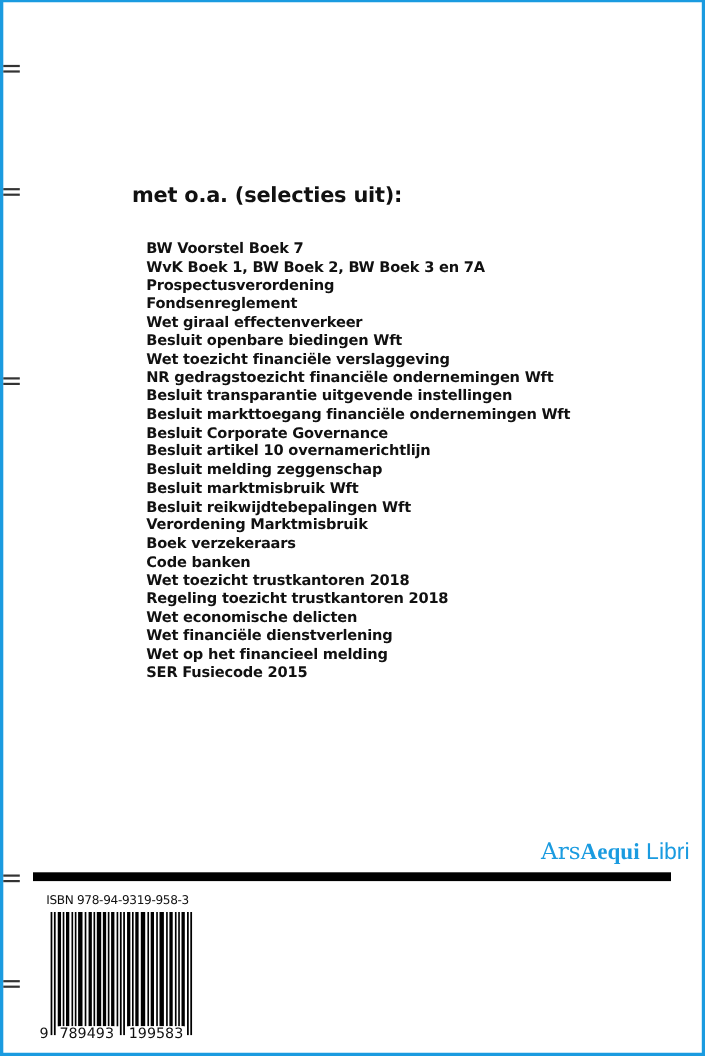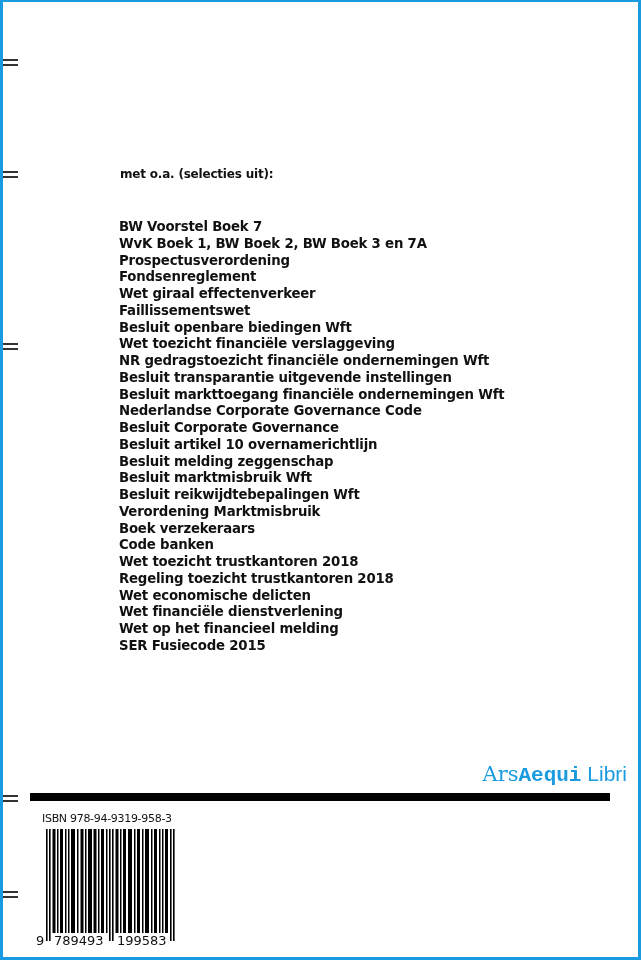--- a/index.html
+++ b/index.html
@@ -2,26 +2,26 @@
 <html><head>
 <meta charset="utf-8">
 <style>
   html, body { margin:0; padding:0; }
   body { width:641px; height:960px; position:relative; background:#ffffff; overflow:hidden; font-family:"DejaVu Sans", sans-serif; }
   .frame { position:absolute; left:0; top:0; width:641px; height:960px; box-sizing:border-box;
            border-left:3px solid #1a9be0; border-top:2px solid #1a9be0; border-right:3px solid #1a9be0; border-bottom:3px solid #1a9be0; }
   .tick { position:absolute; left:3px; width:15px; height:6px; }
   .tick::before, .tick::after { content:""; position:absolute; left:0; width:15px; height:2px; background:#333; }
   .tick::before { top:0; } .tick::after { top:5px; }
-  .intro { position:absolute; left:120px; top:167px; font-size:12px; font-weight:bold; color:#111; letter-spacing:-0.2px; }
-  .list { position:absolute; left:119px; top:219px; margin:0; padding:0; list-style:none; }
+  .intro { position:absolute; left:120px; top:167px; font-size:19px; font-weight:bold; color:#111; letter-spacing:-0.2px; }
+  .list { position:absolute; left:133px; top:219px; margin:0; padding:0; list-style:none; }
   .list li { font-size:13.3px; font-weight:bold; color:#111; line-height:16.75px; height:16.75px; white-space:nowrap; letter-spacing:-0.2px; }
   .logo { position:absolute; right:14px; top:762px; font-size:21px; color:#1a9be0; white-space:nowrap; }
   .logo .ars { font-family:"DejaVu Serif", serif; font-weight:normal; }
-  .logo .aequi { font-family:Liberation Mono, monospace; font-weight:bold;margin-top:11px; }
+  .logo .aequi { font-family:Liberation Serif, serif; font-weight:bold;margin-top:11px; }
   .logo .libri { font-family:"Liberation Sans", sans-serif; font-weight:normal; }
   .bar { position:absolute; left:30px; top:793px; width:580px; height:8px; background:#000; }
   .isbn { position:absolute; left:42px; top:812px; font-size:11px; color:#111; font-family:"DejaVu Sans", sans-serif; letter-spacing:-0.3px; }
   .barcode { position:absolute; left:36px; top:829px; width:150px; height:120px; }
   .bc-digits { position:absolute; font-size:13px; color:#111; font-family:"DejaVu Sans", sans-serif; background:#fff; }
 </style>
 </head>
 <body>
 
 <div class="frame"></div>
@@ -33,27 +33,25 @@
 <div class="tick" style="top:891px"></div>
 
 <div class="intro">met o.a. (selecties uit):</div>
 
 <ul class="list">
   <li>BW Voorstel Boek 7</li>
   <li>WvK Boek 1, BW Boek 2, BW Boek 3 en 7A</li>
   <li>Prospectusverordening</li>
   <li>Fondsenreglement</li>
   <li>Wet giraal effectenverkeer</li>
-  <li>Faillissementswet</li>
   <li>Besluit openbare biedingen Wft</li>
   <li>Wet toezicht financiële verslaggeving</li>
   <li>NR gedragstoezicht financiële ondernemingen Wft</li>
   <li>Besluit transparantie uitgevende instellingen</li>
   <li>Besluit markttoegang financiële ondernemingen Wft</li>
-  <li>Nederlandse Corporate Governance Code</li>
   <li>Besluit Corporate Governance</li>
   <li>Besluit artikel 10 overnamerichtlijn</li>
   <li>Besluit melding zeggenschap</li>
   <li>Besluit marktmisbruik Wft</li>
   <li>Besluit reikwijdtebepalingen Wft</li>
   <li>Verordening Marktmisbruik</li>
   <li>Boek verzekeraars</li>
   <li>Code banken</li>
   <li>Wet toezicht trustkantoren 2018</li>
   <li>Regeling toezicht trustkantoren 2018</li>

